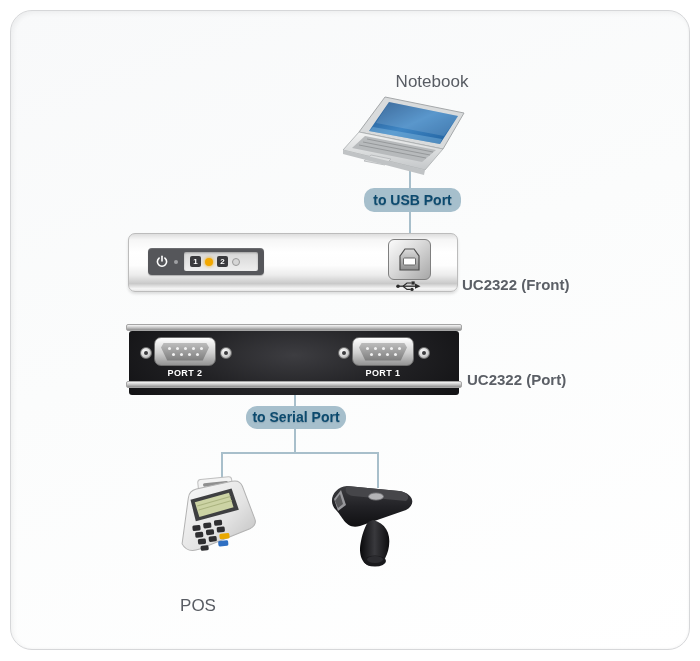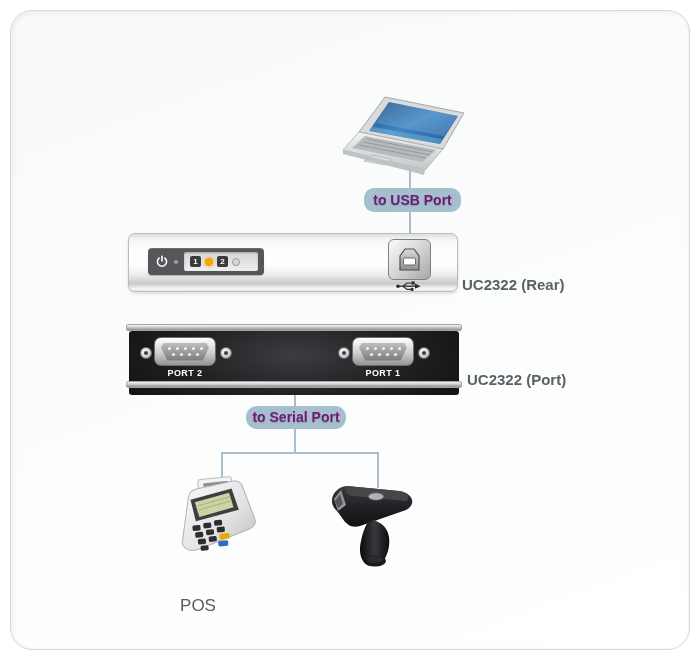--- a/index.html
+++ b/index.html
@@ -10,21 +10,21 @@
           background:linear-gradient(160deg,#f8f9fa 0%,#fbfcfc 45%,#ffffff 100%);
           box-shadow:inset 2px 2px 5px rgba(0,0,0,.05), inset -1px -1px 2px rgba(0,0,0,.02);}
 
   
   .cline{position:absolute;background:#a8bfcb;}
 
   
   .cap{position:absolute;color:#585c63;font-size:17px;text-align:center;}
 
   
-  .badge{position:absolute;background:#a6bfcc;color:#701a75;font-weight:bold;font-size:14px;
+  .badge{position:absolute;background:#a6bfcc;color:#0c4a6e;font-weight:bold;font-size:14px;
          text-align:center;border-radius:10px;text-shadow:0 1px 1px rgba(90,110,125,.35);}
   .badge-usb{left:364px;top:188px;width:97px;height:24px;line-height:24px;}
   .badge-serial{left:246px;top:406px;width:100px;height:23px;line-height:23px;border-radius:11px;}
 
   
   .dev-label{position:absolute;font-weight:bold;font-size:15px;color:#5b5f66;}
 
   
   .front-bar{position:absolute;left:128px;top:233px;width:328px;height:57px;border-radius:7px;
     border:1px solid #bcbcbc;
@@ -75,20 +75,21 @@
 
 <div class="stage">
   <div class="canvas"></div>
 
   <div class="cline" style="left:409px;top:168px;width:2px;height:72px;"></div>
   <div class="cline" style="left:294px;top:388px;width:2px;height:66px;"></div>
   <div class="cline" style="left:221px;top:452px;width:158px;height:2px;"></div>
   <div class="cline" style="left:221px;top:452px;width:2px;height:32px;"></div>
   <div class="cline" style="left:377px;top:452px;width:2px;height:36px;"></div>
 
+  <div class="cap" style="left:352px;top:72px;width:160px;">Notebook</div>
   <svg class="abs" style="left:343px;top:96px;" width="140" height="82" viewBox="0 0 140 82">
     <defs>
       <linearGradient id="scrBlue" x1="0" y1="0" x2="1" y2="1">
         <stop offset="0" stop-color="#1b4e86"></stop>
           <stop offset="0.5" stop-color="#3f86c4"></stop>
           <stop offset="1" stop-color="#1d5d9b"></stop>
       </linearGradient>
       <linearGradient id="baseGrad" x1="0" y1="0" x2="0" y2="1">
         <stop offset="0" stop-color="#f2f3f3"></stop>
           <stop offset="1" stop-color="#c4c7c9"></stop>
@@ -138,21 +139,21 @@
     <svg class="usb-trident" width="26" height="12" viewBox="0 0 26 12">
       <circle cx="3" cy="6.2" r="1.8" fill="#2c2c2c"></circle>
       <line x1="4" y1="6.2" x2="21" y2="6.2" stroke="#2c2c2c" stroke-width="1.3"></line>
       <polygon points="20,3.6 25.5,6.2 20,8.8" fill="#2c2c2c"></polygon>
       <path d="M8,6.2 L12,3 H16.5" stroke="#2c2c2c" stroke-width="1.2" fill="none"></path>
       <rect x="16.5" y="1.4" width="3.2" height="3.2" fill="#2c2c2c"></rect>
       <path d="M8,6.2 L12,9.4 H15.5" stroke="#2c2c2c" stroke-width="1.2" fill="none"></path>
       <circle cx="17" cy="9.4" r="1.7" fill="#2c2c2c"></circle>
     </svg>
   </div>
-  <div class="dev-label" style="left:462px;top:276px;">UC2322 (Rear)</div>
+  <div class="dev-label" style="left:462px;top:276px;">UC2322 (Front)</div>
 
   <div class="rear-strip" style="top:324px;"></div>
   <div class="rear-body">
     <div class="screw" style="left:11px;top:16px;"></div>
     <div class="db9" style="left:25px;top:6px;">
       <div class="db9-inner">
         <div class="pin-row">
             <span class="pin"></span>
             <span class="pin"></span>
             <span class="pin"></span>

